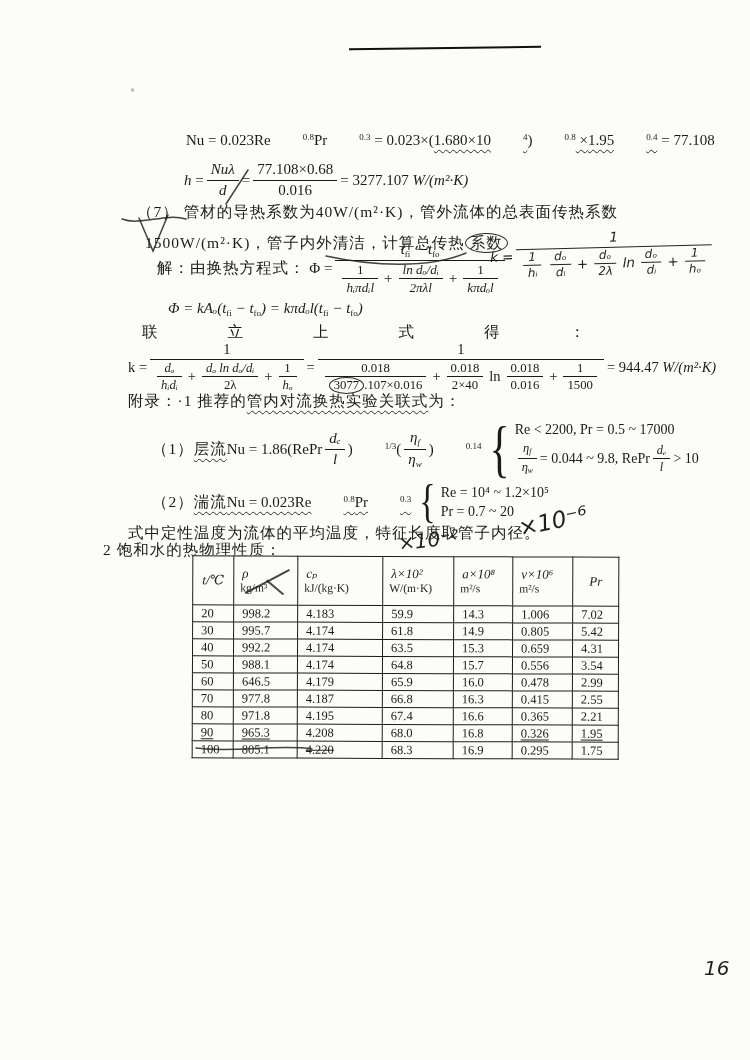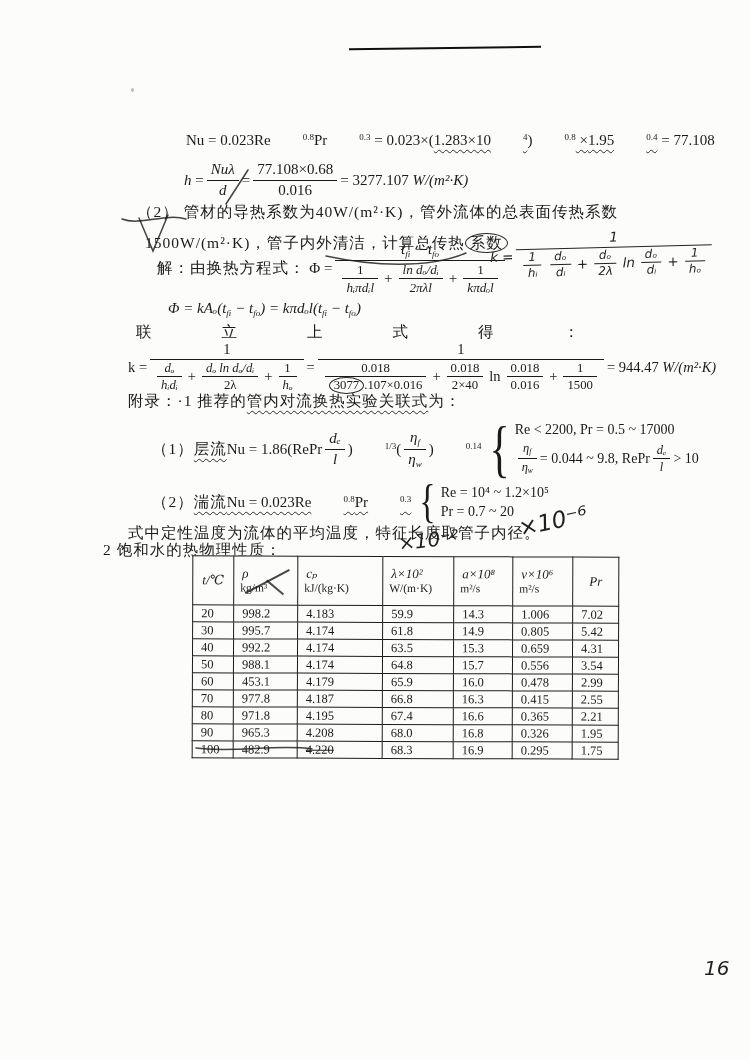--- a/index.html
+++ b/index.html
@@ -3,21 +3,21 @@
 <meta charset="utf-8">
 <style>
   html,body{margin:0;padding:0;background:#d9d9d9;}
   #page{position:relative;width:750px;height:1060px;background:#fcfcfb;overflow:hidden;
         font-family:"Liberation Serif","DejaVu Serif","DejaVu Sans",serif;color:#1a1a1a;}
   .abs{position:absolute;}
   .line{white-space:nowrap;font-size:15px;}
   .cn{font-size:15.5px;letter-spacing:1px;}
   .it{font-style:italic;}
   .sup{font-size:0.6em;vertical-align:0.55em;padding-left:32px;}
-  .sub{font-size:0.6em;vertical-align:-0.3em;font-style:italic;}
+  .sub{font-size:0.6em;vertical-align:-0.3em;}
   .eqf{display:flex;align-items:center;white-space:nowrap;font-size:15px;}
   .frac{display:inline-flex;flex-direction:column;align-items:stretch;vertical-align:middle;
         text-align:center;line-height:1.15;margin:0 3px;}
   .frac .fn{border-bottom:1.2px solid #1a1a1a;padding:0 4px 1px;}
   .frac .fd{padding:1px 4px 0;}
   .frac .frac{font-size:0.88em;}
   .fdrow{display:flex;align-items:center;justify-content:center;gap:3px;}
   .u-wavy{text-decoration:underline;text-decoration-style:wavy;text-decoration-color:#2e2e2e;
           text-decoration-thickness:1px;text-underline-offset:4px;}
   .circled{border:1.5px solid #262626;border-radius:50%;padding:0 4px 1px;}
@@ -35,53 +35,53 @@
   th,td{border:1.4px solid #1c1c1c;overflow:hidden;}
   th{font-weight:normal;height:46px;padding:1px 2px;position:relative;vertical-align:middle;}
   th .h1{font-size:13px;font-style:italic;line-height:1.2;text-align:left;padding-left:6px;}
   th .h2{font-size:11.5px;font-style:normal;line-height:1.2;text-align:left;padding-left:4px;}
   th:first-child .h1,th:last-child .h1{text-align:center;padding-left:0;}
   td{font-size:12.5px;height:16px;line-height:15px;padding:0 0 0 8px;text-align:left;}
   .hw-slash::after{content:"";position:absolute;left:8px;top:24px;width:50px;height:1.8px;
       background:#222;transform:rotate(-28deg);opacity:.85;}
   .hw-slash::before{content:"";position:absolute;left:30px;top:30px;width:22px;height:1.5px;
       background:#222;transform:rotate(40deg);opacity:.8;}
-  .hw-underline{text-decoration-color:#222;text-decoration-thickness:1.4px;text-underline-offset:2px;padding-left:8px;}
+  .hw-underline{text-decoration:underline;text-decoration-color:#222;text-decoration-thickness:1.4px;text-underline-offset:2px;padding-left:8px;}
   .hw-strike{text-decoration:line-through;text-decoration-color:#222;text-decoration-thickness:1.2px;border-radius:8px;}
   #marks{left:0;top:0;pointer-events:none;}
   #marks path{stroke:#222;fill:none;stroke-width:1.5;stroke-linecap:round;opacity:.85;}
   #lianli{letter-spacing:70px;white-space:nowrap;}
 </style>
 </head>
 <body>
 
 <div id="page">
 
   <div id="topline" class="abs"></div>
   <div id="dot1" class="abs"></div>
 
   <div class="abs line" style="left:186px;top:132px;">
-    <span>Nu = 0.023Re</span><span class="sup">0.8</span><span>Pr</span><span class="sup">0.3</span><span> = 0.023×(</span><span class="u-wavy"><span>1.283×10</span><span class="sup">4</span></span><span>)</span><span class="sup">0.8</span><span class="u-wavy"><span> ×</span><span>1.95</span><span class="sup">0.4</span></span><span> = 77.108</span>
+    <span>Nu = 0.023Re</span><span class="sup">0.8</span><span>Pr</span><span class="sup">0.3</span><span> = 0.023×(</span><span class="u-wavy"><span>1.680×10</span><span class="sup">4</span></span><span>)</span><span class="sup">0.8</span><span class="u-wavy"><span> ×</span><span>1.95</span><span class="sup">0.4</span></span><span> = 77.108</span>
   </div>
 
   <div class="abs eqf" style="left:184px;top:157px;height:46px;">
     <span class="it">h</span>&nbsp;<span>=</span>
     <span class="frac">
         <span class="fn it">Nuλ</span>
         <span class="fd it">d</span>
       </span>
     <span>=</span>
     <span class="frac">
         <span class="fn">77.108×0.68</span>
         <span class="fd">0.016</span>
       </span>
     <span>= 3277.107</span>&nbsp;<span class="it">W/(m²·K)</span>
   </div>
 
-  <div class="abs cn" style="left:137px;top:202px;">（2） 管材的导热系数为40W/(m²·K)，管外流体的总表面传热系数</div>
+  <div class="abs cn" style="left:137px;top:202px;">（7） 管材的导热系数为40W/(m²·K)，管外流体的总表面传热系数</div>
   <div class="abs cn" style="left:145px;top:233px;text-align:right;">
     <span>1500W/(m²·K)，管子内外清洁，计算总传热</span><span class="circled">系数</span>
   </div>
 
   <div class="abs eqf" style="left:157px;top:240px;height:56px;">
     <span class="cn">解：由换热方程式：</span>&nbsp;
     <span>Φ =</span>
     <span class="frac">
       <span class="fn"><span class="it">t</span><span class="sub">fi</span><span class="it"> − t</span><span class="sub">fo</span></span>
       <span class="fd fdrow">
@@ -132,21 +132,21 @@
             <span class="fd">hₒ</span>
           </span>
       </span>
     </span>
   </div>
 
   <div class="abs line" style="left:168px;top:300px;text-align:center;">
     <span class="it">Φ = kAₒ(t</span><span class="sub">fi</span><span class="it"> − t</span><span class="sub">fo</span><span class="it">) = kπdₒl(t</span><span class="sub">fi</span><span class="it"> − t</span><span class="sub">fo</span><span class="it">)</span>
   </div>
 
-  <div id="lianli" class="abs cn" style="left:136px;top:322px;">联立上式得：</div>
+  <div id="lianli" class="abs cn" style="left:142px;top:322px;">联立上式得：</div>
 
   <div class="abs eqf" style="left:128px;top:338px;height:58px;font-size:14.5px;">
     <span>k =</span>
     <span class="frac">
       <span class="fn">1</span>
       <span class="fd fdrow">
         <span class="frac">
             <span class="fn it">dₒ</span>
             <span class="fd it">hᵢdᵢ</span>
           </span>
@@ -312,21 +312,21 @@
           <td>50</td>
           <td>988.1</td>
           <td>4.174</td>
           <td>64.8</td>
           <td>15.7</td>
           <td>0.556</td>
           <td>3.54</td>
         </tr>
         <tr>
           <td>60</td>
-          <td>453.1</td>
+          <td>646.5</td>
           <td>4.179</td>
           <td>65.9</td>
           <td>16.0</td>
           <td>0.478</td>
           <td>2.99</td>
         </tr>
         <tr>
           <td>70</td>
           <td>977.8</td>
           <td>4.187</td>
@@ -348,21 +348,21 @@
           <td class="hw-underline">90</td>
           <td class="hw-underline">965.3</td>
           <td>4.208</td>
           <td>68.0</td>
           <td>16.8</td>
           <td class="hw-underline">0.326</td>
           <td class="hw-underline">1.95</td>
         </tr>
         <tr>
           <td>100</td>
-          <td>482.9</td>
+          <td>805.1</td>
           <td class="hw-strike">4.220</td>
           <td>68.3</td>
           <td>16.9</td>
           <td>0.295</td>
           <td>1.75</td>
         </tr>
       </tbody>
   </table>
 
   <span class="abs hw" style="left:398px;top:528px;font-size:20px;transform:rotate(-6deg);">×10⁻²</span>

